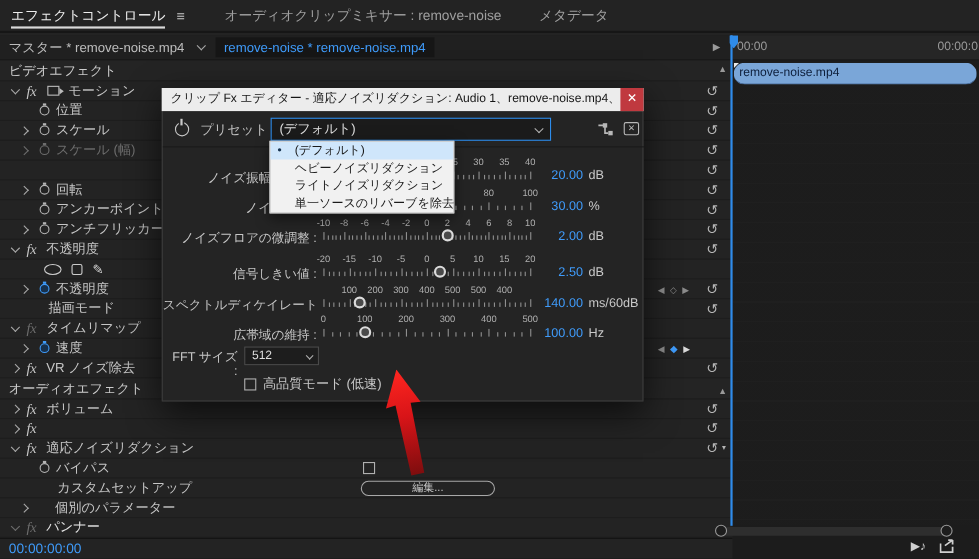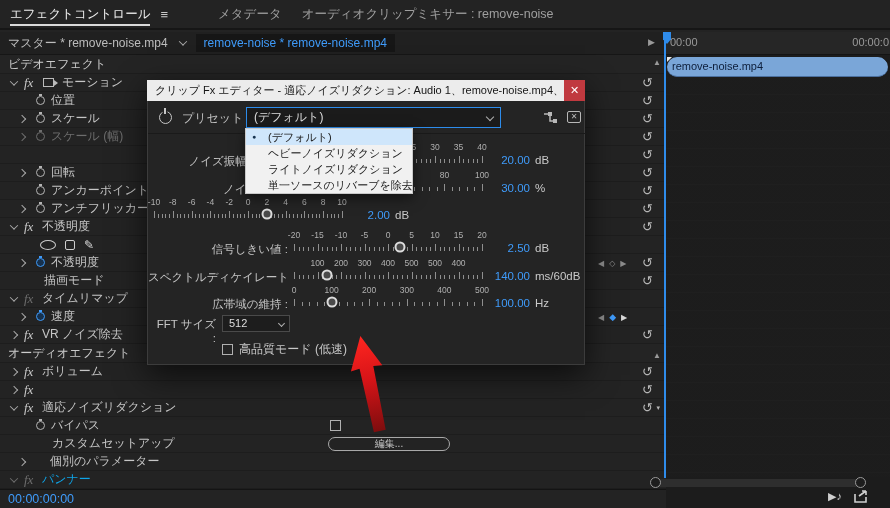--- a/index.html
+++ b/index.html
@@ -114,25 +114,25 @@
 </head>
 <body>
 
 <div id="app" class="noselect">
 
   <div id="tabbar">
     <div class="tab active">
         <span>エフェクトコントロール</span>
       </div>
     <div class="panelmenu">≡</div>
+    <div class="tab">
+        <span>オーディオクリップミキサー : remove-noise</span>
+      </div>
     <div class="tab" style="margin-left:14px;">
         <span>メタデータ</span>
-      </div>
-    <div class="tab">
-        <span>オーディオクリップミキサー : remove-noise</span>
       </div>
   </div>
 
   <div id="cliphdr">
     <span class="master">マスター * remove-noise.mp4</span>
     <span class="chev cd"></span>
     <span class="clipname">remove-noise * remove-noise.mp4</span>
     <span class="rarrow">▶</span>
   </div>
 
@@ -294,21 +294,21 @@
       <span class="cslot2">
           <span class="cr"></span>
         </span>
         <span class="lbl" style="margin-left:22px;">個別のパラメーター</span>
     </div>
     <div class="row">
       <span class="cslot">
           <span class="cd" style="border-color:#6d6d6d;"></span>
         </span>
         <span class="fx grey">fx</span>
-        <span class="lbl" style="color:#0ea5e9;">パンナー</span>
+        <span class="lbl" style="color:#e5e5e5;">パンナー</span>
     </div>
   </div>
 
   <span class="scrollup" style="left:653px; top:58px;">▲</span>
   <span class="scrollup" style="left:653px; top:351px;">▲</span>
 
   <div id="botbar">
     <span class="tc">00:00:00:00</span>
   </div>
 
@@ -458,20 +458,21 @@
             <i style="left: 92%; height: 4px;"></i>
             <i style="left: 96%; height: 4px;"></i>
             <i style="left: 100%; height: 7px;"></i>
           </div>
           <div class="knob" style="left: 30%;"></div>
         </div>
       <span class="sval">30.00</span>
         <span class="sunit">%</span>
     </div>
     <div class="srow" style="top:116px;">
+      <span class="slabel">ノイズフロアの微調整 :</span>
       <div class="strack">
           <div class="ticknums">
             <span style="left: 0%;">-10</span>
             <span style="left: 10%;">-8</span>
             <span style="left: 20%;">-6</span>
             <span style="left: 30%;">-4</span>
             <span style="left: 40%;">-2</span>
             <span style="left: 50%;">0</span>
             <span style="left: 60%;">2</span>
             <span style="left: 70%;">4</span>

